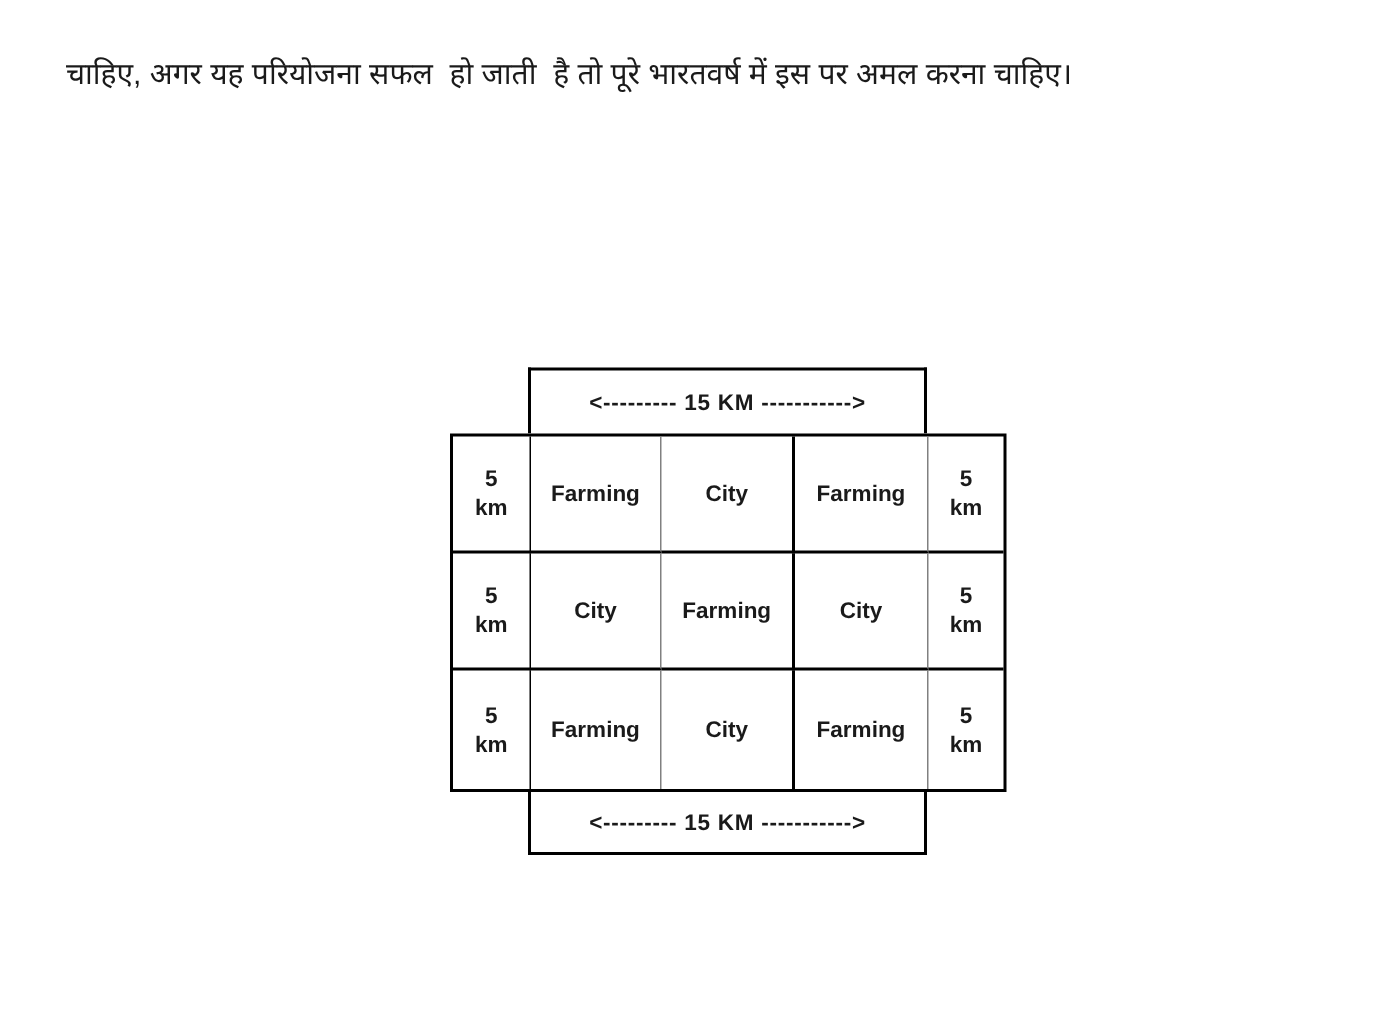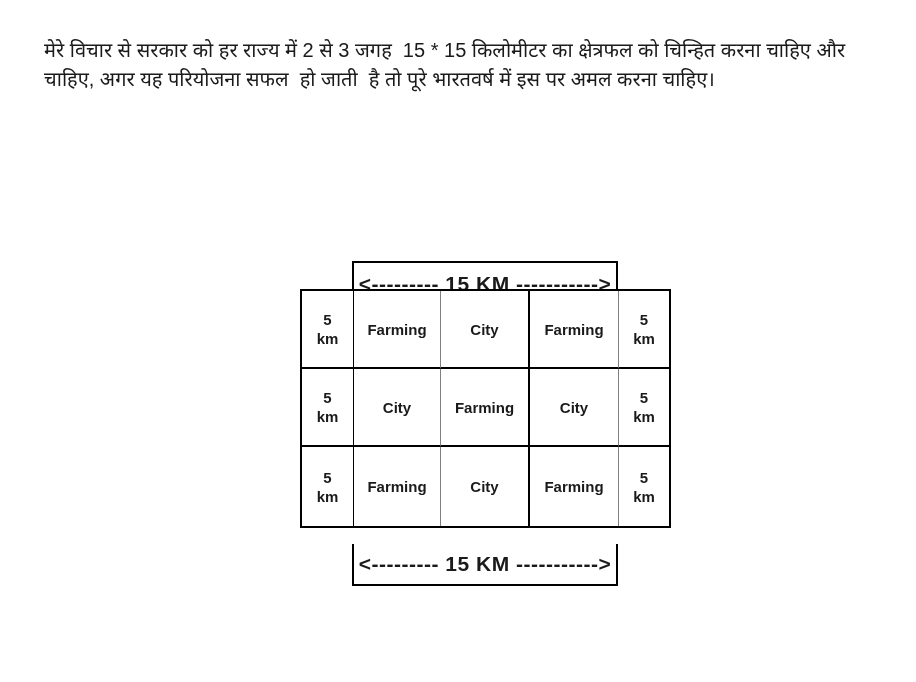--- a/index.html
+++ b/index.html
@@ -35,25 +35,24 @@
     color: #1a1a1a;
   }
   .width-box {
     position: absolute;
     left: 52px;
     width: 266px;
     display: flex;
     align-items: center;
     justify-content: center;
     font-weight: bold;
-    font-size: 21px;
+    font-size: 15px;
     letter-spacing: 0.5px;
     white-space: pre;
     background: #ffffff;
-    margin-top: 16px;
   }
   .width-box.top {
     top: 0;
     height: 44px;
     border: 2px solid #000000;
     border-bottom: none;
   }
   .width-box.bottom {
     top: 283px;
     height: 42px;
@@ -87,21 +86,20 @@
   .cell.c2 { border-right: 1px solid #808080; }
   .cell.c3 { border-right: 2px solid #000000; }
   .cell.c4 { border-right: 1px solid #808080; }
   
   .cell.r1, .cell.r2 { border-bottom: 2px solid #000000; }
 </style>
 </head>
 <body>
 
 <div class="doc-text">
-  <div class="line">मेरे विचार से सरकार को हर राज्य में 2 से 3 जगह  15 * 15 किलोमीटर का क्षेत्रफल को चिन्हित करना चाहिए और</div>
   <div class="line">चाहिए, अगर यह परियोजना सफल  हो जाती  है तो पूरे भारतवर्ष में इस पर अमल करना चाहिए।</div>
 </div>
 
 <div class="diagram">
 
   <div class="width-box top">&lt;--------- 15 KM -----------&gt;</div>
 
   <div class="land-grid">
 
     <div class="cell c1 r1">

